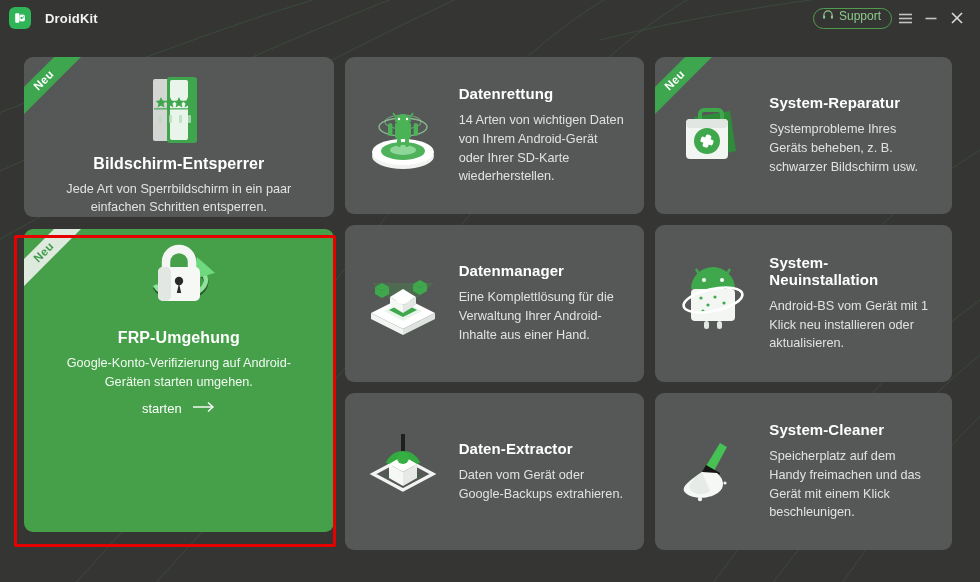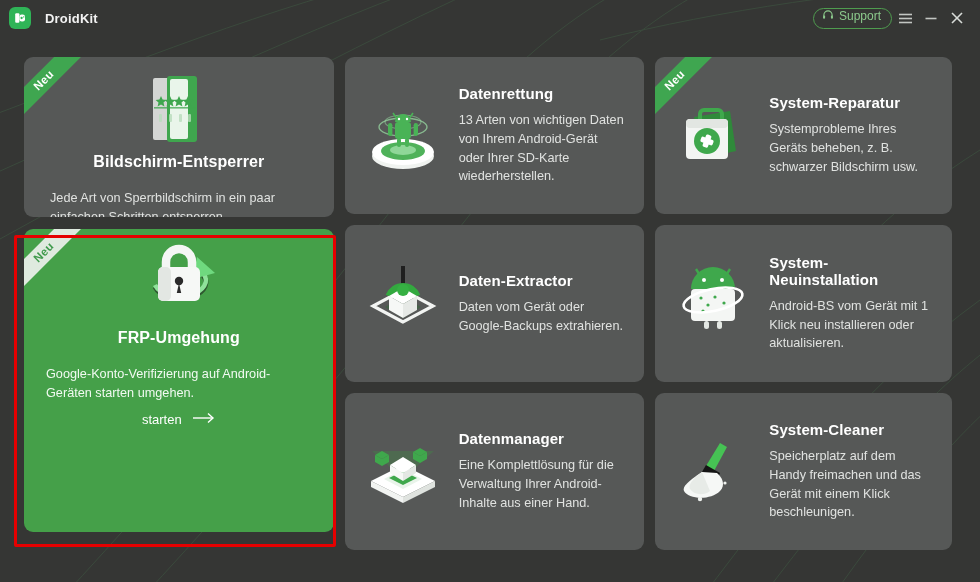--- a/index.html
+++ b/index.html
@@ -149,21 +149,21 @@
 
   .c-title.hero { font-size: 16px; margin-top: 0; text-align: center; }
 
   .c-desc {
     font-size: 12.7px;
     line-height: 1.47;
     color: #e0e2e0;
     margin-top: 9px;
   }
 
-  .c-desc.hero { padding: 0 26px; margin-top: 18px; }
+  .c-desc.hero { text-align: center; padding: 0 26px; margin-top: 7px; }
 
   .green .c-desc { color: #f1faf1; }
 
   .start-link {
     margin-top: 10px;
     display: flex;
     align-items: flex-end;
     justify-content: center;
     gap: 10px;
     font-size: 13px;
@@ -359,40 +359,21 @@
             <rect x="46" y="46" width="4" height="9" rx="2"></rect>
             <line x1="34" y1="21" x2="37.5" y2="26" stroke="#49b356" stroke-width="1.6"></line>
             <line x1="54" y1="21" x2="50.5" y2="26" stroke="#49b356" stroke-width="1.6"></line>
           </g>
           <circle cx="40" cy="27" r="1.2" fill="#ffffff"></circle>
           <circle cx="48" cy="27" r="1.2" fill="#ffffff"></circle>
         </svg>
       </div>
       <div class="row-text">
         <div class="c-title">Datenrettung</div>
-        <div class="c-desc">13 Arten von wichtigen Daten von Ihrem Android-Gerät oder Ihrer SD-Karte wiederherstellen.</div>
-      </div>
-    </div>
-
-    <div class="card card-row">
-      <div class="row-icon">
-        <svg width="88" height="88" viewBox="0 0 88 88">
-          <polygon points="44,62 14,46 44,30 74,46" fill="none" stroke="#f2f4f2" stroke-width="3.2"></polygon>
-          <polygon points="44,58 26,47 44,37 62,47" fill="#2f6a36" opacity=".45"></polygon>
-          <rect x="42" y="6" width="4" height="22" fill="#1f1f1f"></rect>
-          <path d="M30,36 a15,15 0 0 1 28,0" fill="none" stroke="#33a93f" stroke-width="7"></path>
-          <polygon points="44,28 58,36 44,44 30,36" fill="#ffffff"></polygon>
-          <polygon points="44,44 58,36 58,50 44,58" fill="#e6e9e6"></polygon>
-          <polygon points="44,44 30,36 30,50 44,58" fill="#f6f8f6"></polygon>
-          <circle cx="44" cy="30" r="6" fill="#36b043"></circle>
-        </svg>
-      </div>
-      <div class="row-text">
-        <div class="c-title">Daten-Extractor</div>
-        <div class="c-desc">Daten vom Gerät oder Google-Backups extrahieren.</div>
+        <div class="c-desc">14 Arten von wichtigen Daten von Ihrem Android-Gerät oder Ihrer SD-Karte wiederherstellen.</div>
       </div>
     </div>
 
     <div class="card card-row">
       <div class="row-icon">
         <svg width="90" height="90" viewBox="0 0 90 90">
           <polygon points="45,52 14,24 76,24" fill="#3f8c45" opacity=".35"></polygon>
           <polygon points="45,70 13,54 45,38 77,54" fill="#ffffff"></polygon>
           <polygon points="45,70 77,54 77,60 45,76" fill="#dfe3df"></polygon>
           <polygon points="45,70 13,54 13,60 45,76" fill="#f2f4f2"></polygon>
@@ -409,20 +390,39 @@
             <polygon points="62,29 69,25 69,32 62,36"></polygon>
             <polygon points="62,29 55,25 55,32 62,36"></polygon>
           </g>
         </svg>
       </div>
       <div class="row-text">
         <div class="c-title">Datenmanager</div>
         <div class="c-desc">Eine Komplettlösung für die Verwaltung Ihrer Android-Inhalte aus einer Hand.</div>
       </div>
     </div>
+
+    <div class="card card-row">
+      <div class="row-icon">
+        <svg width="88" height="88" viewBox="0 0 88 88">
+          <polygon points="44,62 14,46 44,30 74,46" fill="none" stroke="#f2f4f2" stroke-width="3.2"></polygon>
+          <polygon points="44,58 26,47 44,37 62,47" fill="#2f6a36" opacity=".45"></polygon>
+          <rect x="42" y="6" width="4" height="22" fill="#1f1f1f"></rect>
+          <path d="M30,36 a15,15 0 0 1 28,0" fill="none" stroke="#33a93f" stroke-width="7"></path>
+          <polygon points="44,28 58,36 44,44 30,36" fill="#ffffff"></polygon>
+          <polygon points="44,44 58,36 58,50 44,58" fill="#e6e9e6"></polygon>
+          <polygon points="44,44 30,36 30,50 44,58" fill="#f6f8f6"></polygon>
+          <circle cx="44" cy="30" r="6" fill="#36b043"></circle>
+        </svg>
+      </div>
+      <div class="row-text">
+        <div class="c-title">Daten-Extractor</div>
+        <div class="c-desc">Daten vom Gerät oder Google-Backups extrahieren.</div>
+      </div>
+    </div>
   </div>
 
   <div class="col-right">
 
     <div class="card card-row">
       <div class="ribbon green-ribbon">
         <div class="band">Neu</div>
       </div>
       <div class="row-icon">
         <svg width="86" height="86" viewBox="0 0 86 86">

